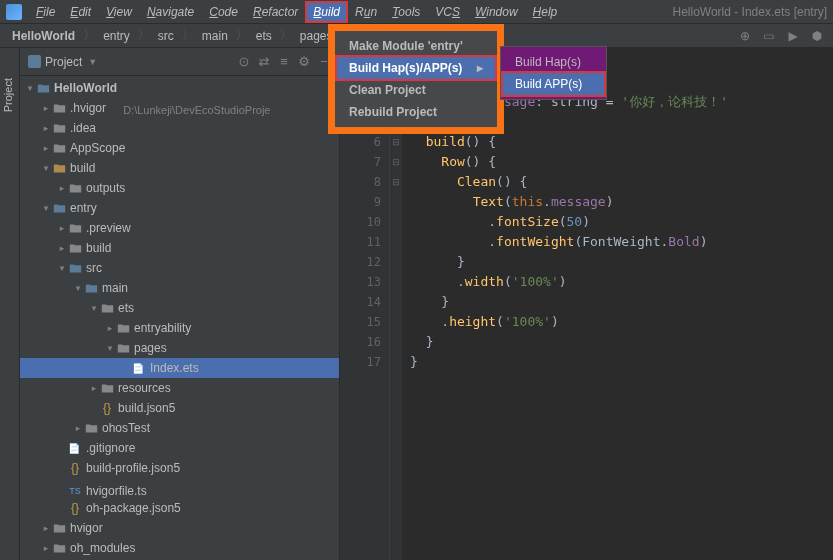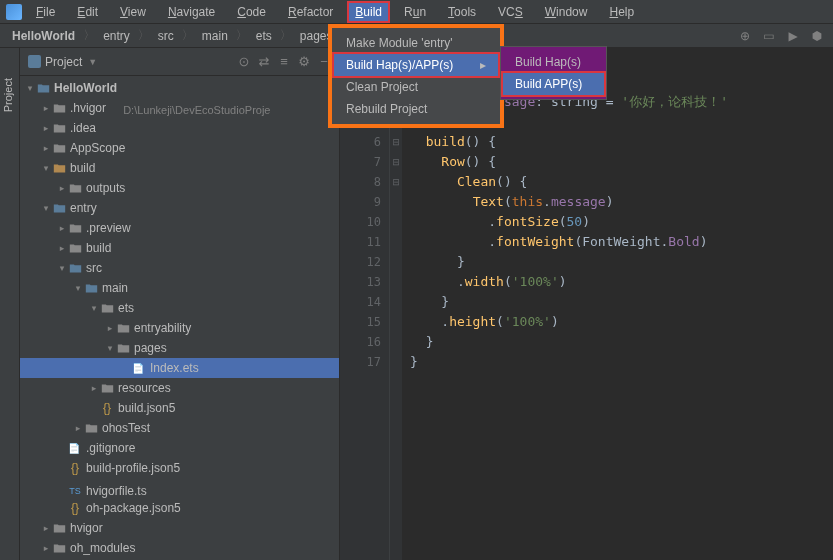--- a/index.html
+++ b/index.html
@@ -1,20 +1,20 @@
 <!DOCTYPE html>
 <html><head>
   <meta charset="utf-8">
   <style>
     * { margin: 0; padding: 0; box-sizing: border-box; }
     body { font-family: "Segoe UI", Arial, sans-serif; font-size: 12px; background: #3c3f41; color: #bbbbbb; width: 833px; height: 560px; overflow: hidden; position: relative; }
     
     .titlebar { height: 24px; background: #3c3f41; display: flex; align-items: center; padding: 0 6px; border-bottom: 1px solid #2b2b2b; }
     .logo { width: 16px; height: 16px; background: linear-gradient(135deg, #4a90d9, #6bb6ff); border-radius: 2px; margin-right: 8px; }
-    .menubar { display: flex; gap: 10px; }
+    .menubar { display: flex; gap: 3px; font-style: italic; }
     .menuitem { padding: 2px 6px; color: #bbbbbb; cursor: pointer; }
     .menuitem u { text-decoration: underline; }
     .menuitem.active { background: #4b6eaf; color: #fff; border: 2px solid #d9373f; margin: -2px; }
     .title-context { margin-left: auto; color: #808080; font-size: 12px; }
     
     .breadcrumb { height: 24px; display: flex; align-items: center; padding: 0 8px; background: #3c3f41; border-bottom: 1px solid #2b2b2b; gap: 4px; }
     .bc-item { color: #bbbbbb; padding: 2px 4px; font-size: 12px; }
     .bc-sep { color: #606060; }
     .bc-item.first { font-weight: bold; }
     .bc-toolbar { margin-left: auto; display: flex; gap: 8px; }
@@ -54,21 +54,21 @@
     .kw { color: #cc7832; }
     .dec { color: #bbb529; }
     .name { color: #ffc66d; }
     .str { color: #6a8759; }
     .num { color: #6897bb; text-align: center; }
     .prop { color: #9876aa; }
     .ident { color: #a9b7c6; }
     .punc { color: #a9b7c6; }
     .type { color: #a9b7c6; }
     
-    .dropdown-menu { position: absolute; top: 24px; left: 328px; width: 176px; background: #46484a; border: 4px solid #f97316; z-index: 100; padding: 4px 0; }
+    .dropdown-menu { position: absolute; top: 24px; left: 328px; width: 176px; background: #46484a; border: 7px solid #f97316; z-index: 100; padding: 4px 0; font-weight: bold; }
     .dd-item { padding: 4px 14px; color: #bbbbbb; cursor: pointer; font-size: 12px; display: flex; align-items: center; }
     .dd-item .arrow { margin-left: auto; color: #bbbbbb; }
     .dd-item.highlighted { background: #4b6eaf; color: #fff; border: 2px solid #d9373f; margin: -2px 0; padding: 4px 12px; }
     
     .submenu { position: absolute; top: 46px; left: 500px; width: 107px; background: #701a75; border: 1px solid #555; z-index: 101; padding: 4px 0; }
     .sub-item { padding: 4px 14px; color: #bbbbbb; cursor: pointer; font-size: 12px; }
     .sub-item.highlighted { background: #4b6eaf; color: #fff; border: 2px solid #d9373f; margin: -2px 0; padding: 4px 12px; }
     
     svg.folder { width: 13px; height: 13px; }
   </style>
@@ -84,20 +84,21 @@
       <div class="menuitem"><u>N</u>avigate</div>
       <div class="menuitem"><u>C</u>ode</div>
       <div class="menuitem"><u>R</u>efactor</div>
       <div class="menuitem active"><u>B</u>uild</div>
       <div class="menuitem">R<u>u</u>n</div>
       <div class="menuitem"><u>T</u>ools</div>
       <div class="menuitem">VC<u>S</u></div>
       <div class="menuitem"><u>W</u>indow</div>
       <div class="menuitem"><u>H</u>elp</div>
     </div>
+  <div class="title-context">HelloWorld - Index.ets [entry]</div>
 </div>
 
 <div class="breadcrumb">
   <div id="breadcrumb-items" style="display:flex;align-items:center;gap:4px">
       <span class="bc-item first">HelloWorld</span>
       <span class="bc-sep">〉</span>
       <span class="bc-item">entry</span>
       <span class="bc-sep">〉</span>
       <span class="bc-item">src</span>
       <span class="bc-sep">〉</span>

